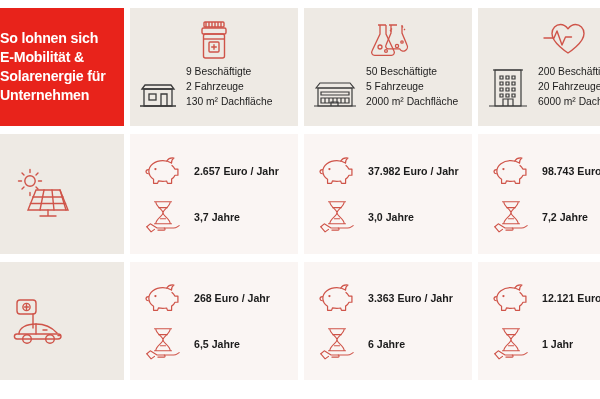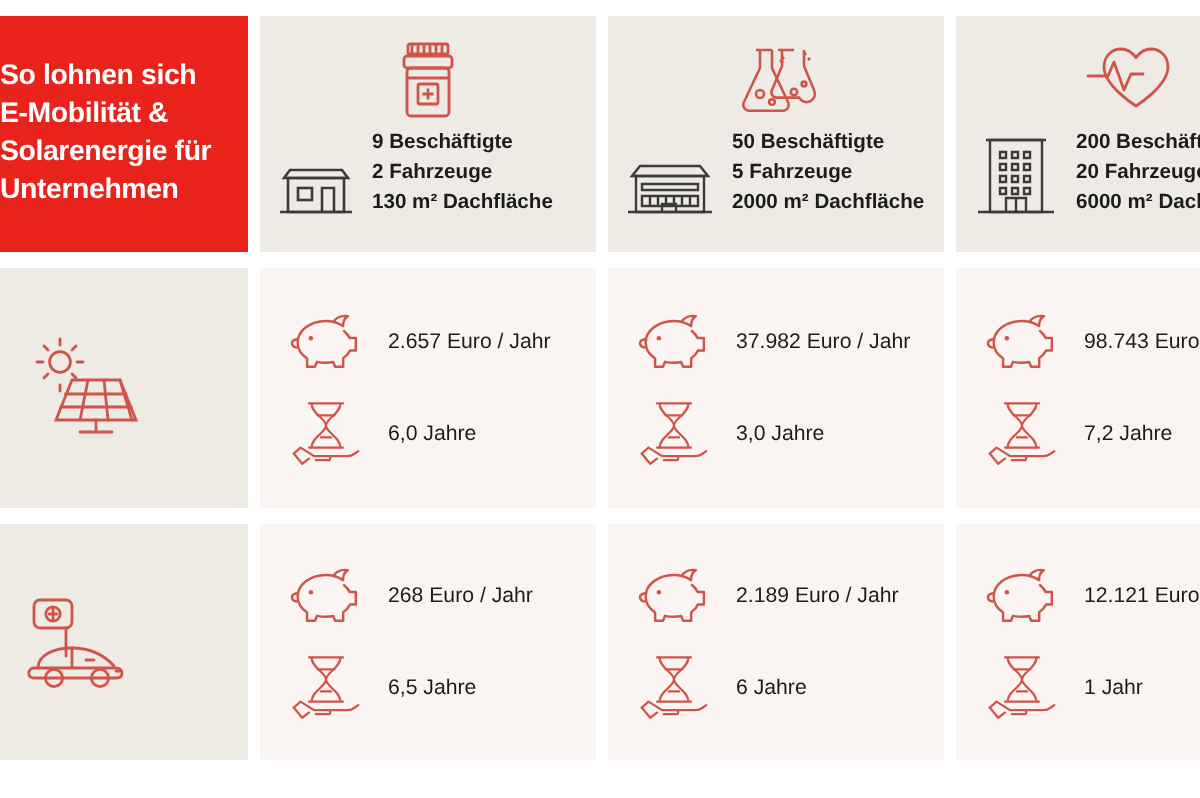--- a/index.html
+++ b/index.html
@@ -53,42 +53,42 @@
   }
   .profile-top {
     display: flex; justify-content: center;
     height: 52px; align-items: center;
   }
   .profile-bottom {
     display: flex; align-items: flex-end; gap: 8px;
     padding-left: 8px;
   }
   .profile-lines {
-    font-size: 10.3px; font-weight: bold; color: #1c1c1c;
+    font-size: 10.3px; font-weight: normal; color: #1c1c1c;
     line-height: 1.45; white-space: nowrap;
   }
 
   
   .iconcell {
     background: #eeeae4;
     display: flex; align-items: center;
     padding-left: 26px;
   }
 
   
   .metrics {
     background: #faf5f3;
     display: flex; flex-direction: column;
     justify-content: center; gap: 12px;
     padding-left: 12px;
   }
   .metric-row { display: flex; align-items: center; gap: 10px; }
   .metric-icon { flex: 0 0 auto; width: 42px; height: 34px; }
   .metric-label {
-    font-size: 10.6px; font-weight: normal; color: #1c1c1c;
+    font-size: 10.6px; font-weight: bold; color: #1c1c1c;
     white-space: nowrap;
   }
 
   svg { display: block; overflow: visible; }
 </style>
 </head>
 <body>
 
 <div class="infographic">
   <div class="grid">
@@ -207,21 +207,21 @@
         <span class="metric-label">2.657 Euro / Jahr</span>
       </div>
       <div class="metric-row">
         <svg class="metric-icon" viewBox="0 0 44 40" fill="none" stroke="#cf5449" stroke-width="1.3" stroke-linecap="round" stroke-linejoin="round">
           <path d="M12 2h20M13.5 2c0 6 8.5 9 8.5 13s-8.5 7-8.5 13M30.5 2c0 6-8.5 9-8.5 13s8.5 7 8.5 13M12 28h20"></path>
           <path d="M17 9h10M19 22h6"></path>
           <path d="M3 31.5l4-3.5 8 5h8.5c1.3 0 1.3 2.4 0 2.4H16"></path>
           <path d="M23.5 33h11c1.6 0 3-.5 4.3-1.4l2.2-1.5"></path>
           <path d="M3 31.5l5 6 4-3"></path>
         </svg>
-        <span class="metric-label">6,0 Jahre</span>
+        <span class="metric-label">3,7 Jahre</span>
       </div>
     </div>
 
     <div class="cell metrics">
       <div class="metric-row">
         <svg class="metric-icon" viewBox="0 0 44 36" fill="none" stroke="#cf5449" stroke-width="1.3" stroke-linecap="round" stroke-linejoin="round">
           <path d="M31 9.5c-2.4-1.6-5.6-2.6-9.2-2.6C13.6 6.9 7 12 7 18.3c0 3.4 1.9 6.4 5 8.4v4.4h4.2l1-2.6c1.4.3 2.9.5 4.6.5 1.4 0 2.8-.1 4-.4l1 2.5h4.3v-4.5c1.6-1.1 2.9-2.5 3.6-4.1h3.1v-6.6h-3.3c-.7-1.4-1.7-2.6-3-3.7"></path>
           <path d="M31 9.5c0-2.4 1-4.3 2.6-5.2-3.4-.5-6.2.8-7.6 3.1"></path>
           <circle cx="14" cy="16" r="1.2" fill="#cf5449" stroke="none"></circle>
           <path d="M6.6 16.5c-1.5.2-2.6 1.1-2.6 2.2 0 1.1 1 2 2.4 2.2"></path>
@@ -300,21 +300,21 @@
     </div>
 
     <div class="cell metrics">
       <div class="metric-row">
         <svg class="metric-icon" viewBox="0 0 44 36" fill="none" stroke="#cf5449" stroke-width="1.3" stroke-linecap="round" stroke-linejoin="round">
           <path d="M31 9.5c-2.4-1.6-5.6-2.6-9.2-2.6C13.6 6.9 7 12 7 18.3c0 3.4 1.9 6.4 5 8.4v4.4h4.2l1-2.6c1.4.3 2.9.5 4.6.5 1.4 0 2.8-.1 4-.4l1 2.5h4.3v-4.5c1.6-1.1 2.9-2.5 3.6-4.1h3.1v-6.6h-3.3c-.7-1.4-1.7-2.6-3-3.7"></path>
           <path d="M31 9.5c0-2.4 1-4.3 2.6-5.2-3.4-.5-6.2.8-7.6 3.1"></path>
           <circle cx="14" cy="16" r="1.2" fill="#cf5449" stroke="none"></circle>
           <path d="M6.6 16.5c-1.5.2-2.6 1.1-2.6 2.2 0 1.1 1 2 2.4 2.2"></path>
         </svg>
-        <span class="metric-label">2.189 Euro / Jahr</span>
+        <span class="metric-label">3.363 Euro / Jahr</span>
       </div>
       <div class="metric-row">
         <svg class="metric-icon" viewBox="0 0 44 40" fill="none" stroke="#cf5449" stroke-width="1.3" stroke-linecap="round" stroke-linejoin="round">
           <path d="M12 2h20M13.5 2c0 6 8.5 9 8.5 13s-8.5 7-8.5 13M30.5 2c0 6-8.5 9-8.5 13s8.5 7 8.5 13M12 28h20"></path>
           <path d="M17 9h10M19 22h6"></path>
           <path d="M3 31.5l4-3.5 8 5h8.5c1.3 0 1.3 2.4 0 2.4H16"></path>
           <path d="M23.5 33h11c1.6 0 3-.5 4.3-1.4l2.2-1.5"></path>
           <path d="M3 31.5l5 6 4-3"></path>
         </svg>
         <span class="metric-label">6 Jahre</span>

